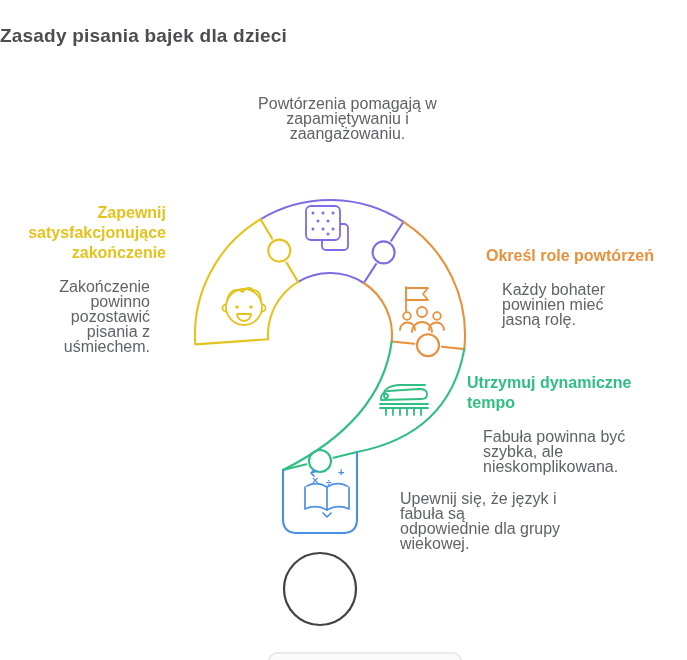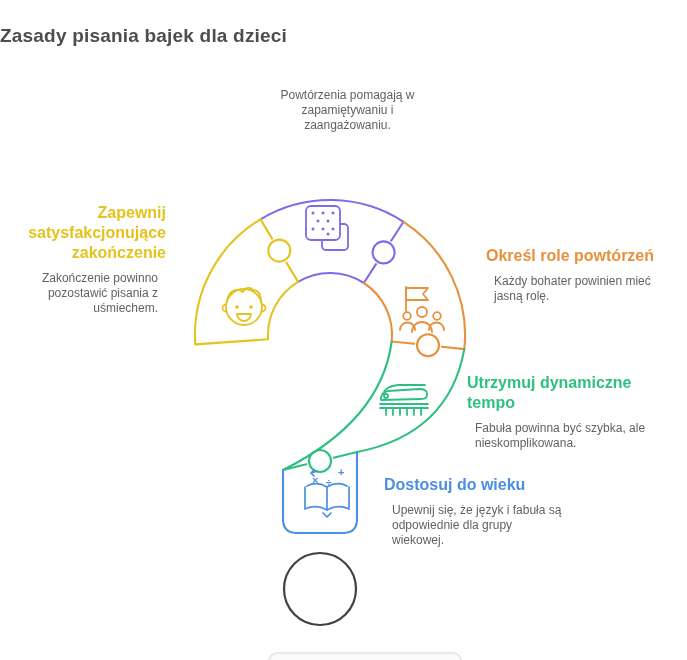--- a/index.html
+++ b/index.html
@@ -4,21 +4,21 @@
 <style>
   html,body{margin:0;padding:0;background:#fff;}
   body{width:687px;height:660px;position:relative;overflow:hidden;
        font-family:"Liberation Sans",sans-serif;}
   .abs{position:absolute;}
   #title{left:0;top:25px;width:660px;text-align:left;
          font-size:19px;font-weight:700;color:#4c4d50;letter-spacing:.2px;}
   .section{position:absolute;}
   .section h3{margin:0 0 7px 0;font-size:16px;font-weight:600;
               line-height:1.25;white-space:pre-line;}
-  .section p{margin:8px;font-size:12px;line-height:15px;color:#5f6368;
+  .section p{margin:16px;font-size:16px;line-height:15px;color:#5f6368;
              white-space:pre-line;}
   #sec-repetition{left:240px;top:80px;width:215px;text-align:center;}
   #sec-ending{left:8px;top:203px;width:158px;text-align:right;}
   #sec-roles{left:486px;top:246px;width:200px;text-align:left;}
   #sec-tempo{left:467px;top:373px;width:195px;text-align:left;}
   #sec-age{left:384px;top:475px;width:210px;text-align:left;}
   #qsvg{left:0;top:0;}
   svg text{font-family:"Liberation Sans",sans-serif;font-weight:700;}
 </style>
 </head>
@@ -144,17 +144,16 @@
 </div>
 
 <div id="sec-tempo" class="section">
   <h3 style="color: rgb(47, 191, 131);">Utrzymuj dynamiczne
 tempo</h3>
   <p>Fabuła powinna być szybka, ale
 nieskomplikowana.</p>
 </div>
 
 <div id="sec-age" class="section">
-  <h3 style="color: rgb(75, 143, 226);">Dostosuj do wieku</h3>
   <p>Upewnij się, że język i fabuła są
 odpowiednie dla grupy
 wiekowej.</p>
 </div>
 
 </body></html>

